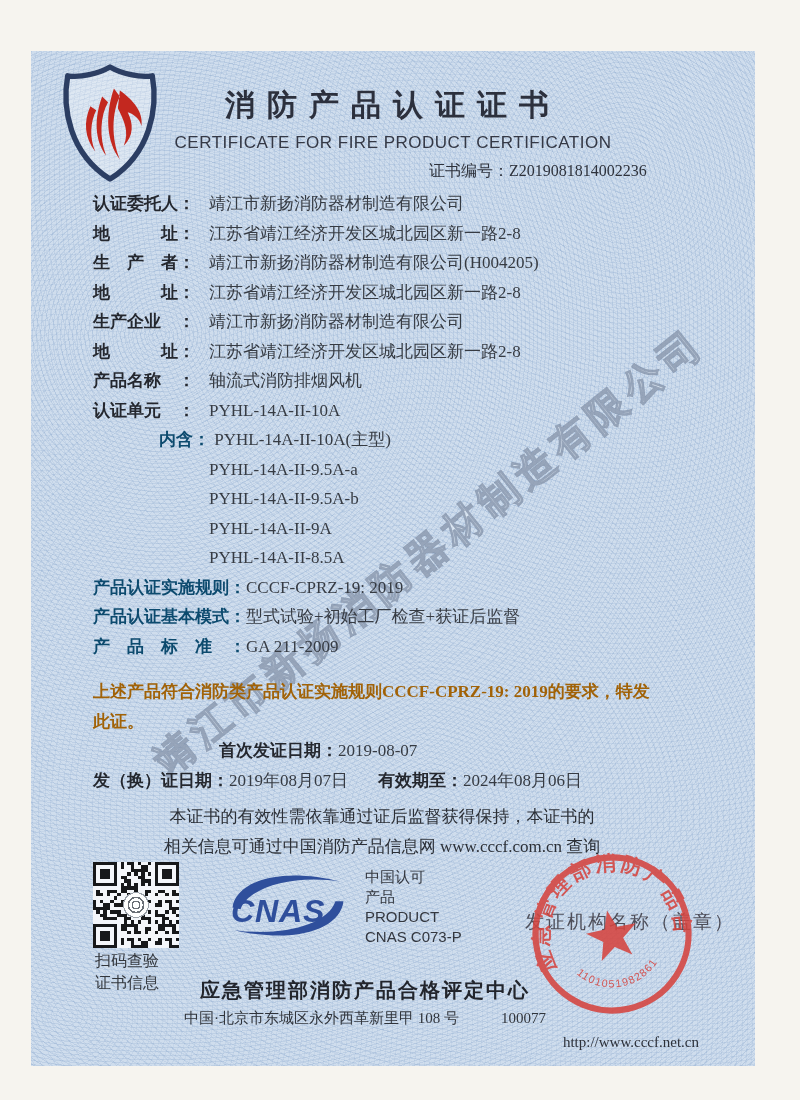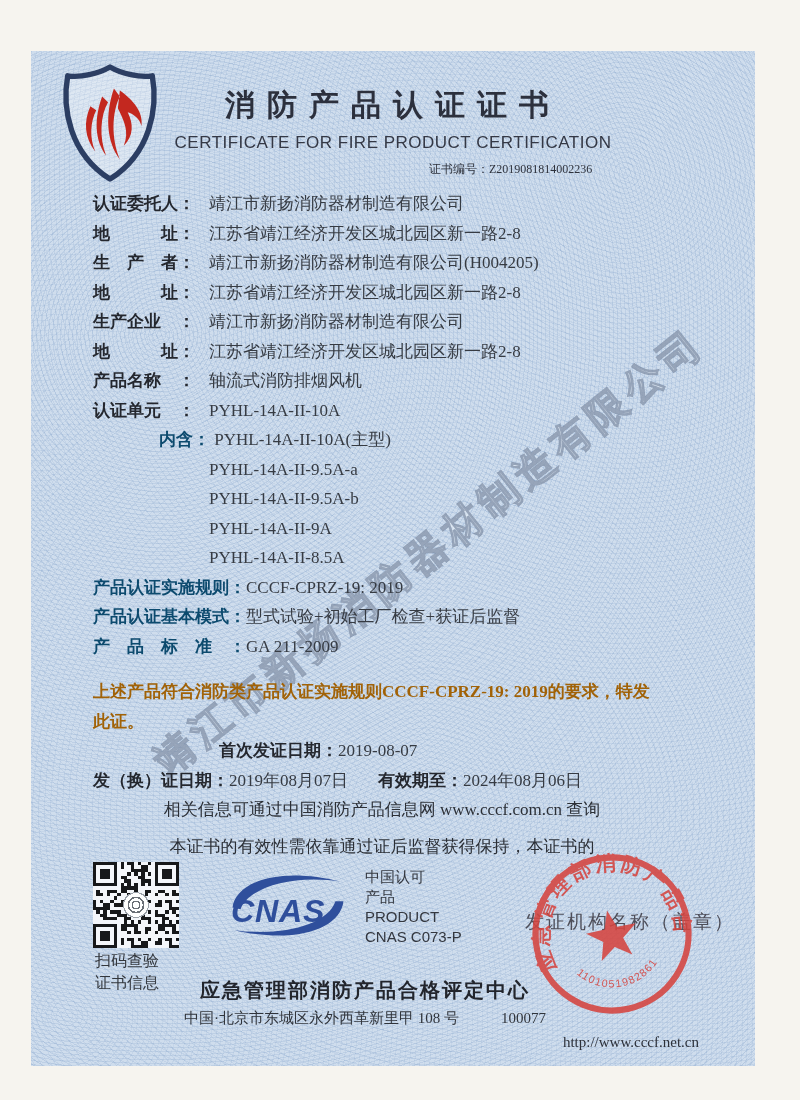--- a/index.html
+++ b/index.html
@@ -32,21 +32,21 @@
   .logo{position:absolute;left:20px;top:10px;z-index:2;}
   .title{
     position:absolute;left:0;top:34px;width:100%;text-align:center;z-index:2;
     font-size:30px;font-weight:700;letter-spacing:12px;color:#2c303d;
   }
   .subtitle{
     position:absolute;left:0;top:82px;width:100%;text-align:center;z-index:2;
     font-family:"Liberation Sans","DejaVu Sans",sans-serif;
     font-size:17px;letter-spacing:.5px;color:#343845;
   }
-  .certno{position:absolute;left:398px;top:110px;z-index:2;font-size:12px;color:#2e323c;}
+  .certno{position:absolute;left:398px;top:110px;z-index:2;font-size:16px;color:#2e323c;}
   .content{
     position:absolute;left:62px;top:138px;width:578px;z-index:2;
     font-size:17px;line-height:29.5px;
   }
   .lbl{
     display:inline-block;width:116px;font-weight:700;
     font-family:Liberation Sans, sans-serif;
     color:#24272e;vertical-align:top;white-space:nowrap;
   }
   .val{color:#363b43;}
@@ -138,22 +138,22 @@
 
     <div class="statement">上述产品符合消防类产品认证实施规则CCCF-CPRZ-19: 2019的要求，特发此证。</div>
 
     <div class="row firstissue">
       <span class="blbl">首次发证日期：</span><span class="val">2019-08-07</span>
     </div>
     <div class="row">
       <span class="blbl">发（换）证日期：</span><span class="val">2019年08月07日</span><span class="gap2"></span><span class="blbl">有效期至：</span><span class="val">2024年08月06日</span>
     </div>
 
+    <div class="note">本证书的有效性需依靠通过证后监督获得保持，本证书的</div>
     <div class="note" style="margin-top:0">相关信息可通过中国消防产品信息网 www.cccf.com.cn 查询</div>
-    <div class="note">本证书的有效性需依靠通过证后监督获得保持，本证书的</div>
   </div>
 
   <svg class="qr" id="qrsvg" viewBox="0 0 25 25" shape-rendering="crispEdges">
       <rect x="0" y="0" width="25" height="25" fill="#f4f6fa"></rect>
       <rect x="8" y="0" width="1" height="1" fill="#17181a"></rect>
       <rect x="10" y="0" width="1" height="1" fill="#17181a"></rect>
       <rect x="11" y="0" width="1" height="1" fill="#17181a"></rect>
       <rect x="13" y="0" width="1" height="1" fill="#17181a"></rect>
       <rect x="16" y="0" width="1" height="1" fill="#17181a"></rect>
       <rect x="8" y="1" width="1" height="1" fill="#17181a"></rect>

